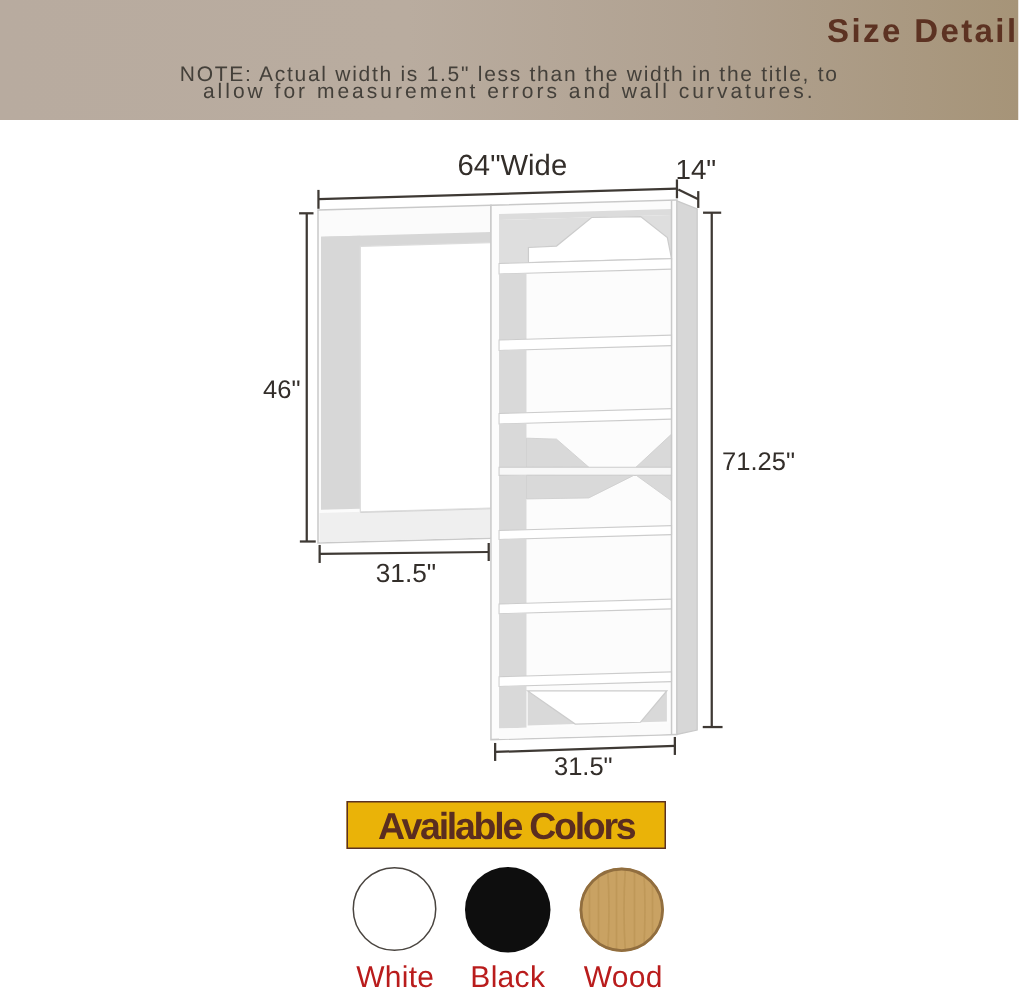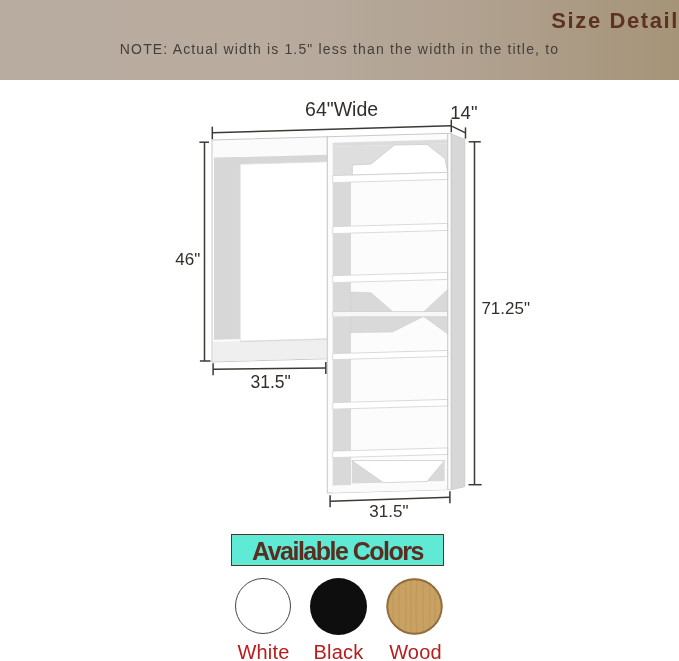--- a/index.html
+++ b/index.html
@@ -12,20 +12,21 @@
 
 <div class="abs" id="banner" style="left:0;top:0;width:679px;height:80px;
      background:linear-gradient(90deg,#b8ab9f 0%,#b9ac9f 40%,#b0a190 70%,#a69478 100%);">
 
   <div class="abs" style="left:0;top:8px;width:679px;text-align:right;
        font-size:22px;font-weight:bold;color:#5c3222;letter-spacing:1.6px;">Size&nbsp;Detail</div>
 
   <div class="abs" style="left:0;top:44px;width:679px;text-align:center;
        font-size:14px;line-height:10.6px;color:#44403a;">
     <span style="letter-spacing:1.15px;">NOTE: Actual width is 1.5" less than the width in the title, to</span><br>
+    <span style="letter-spacing:2.0px;">allow for measurement errors and wall curvatures.</span>
   </div>
 </div>
 
 <svg class="abs" style="left:0;top:0;" width="679" height="661" viewBox="0 0 679 661">
   <g transform="translate(0,5.92) skewY(-1.6)">
 
     <rect x="212" y="140" width="115.3" height="222" fill="#fbfbfb" stroke="#c9c9c9" stroke-width="1"></rect>
 
     <rect x="214" y="157.9" width="113.3" height="7.1" fill="#d7d7d7"></rect>
 
@@ -123,21 +124,21 @@
 
     <text x="481.4" y="313.5" font-size="17" text-anchor="start">71.25"</text>
 
     <text x="270.6" y="388.1" font-size="17.5" text-anchor="middle">31.5"</text>
 
     <text x="388.9" y="516.5" font-size="17" text-anchor="middle">31.5"</text>
   </g>
 </svg>
 
 <div class="abs" style="left:231px;top:534px;width:211px;height:30px;border:1px solid #5a3123;
-     background:#5eead4;text-align:center;line-height:32px;font-size:25px;font-weight:bold;
+     background:#eab308;text-align:center;line-height:32px;font-size:25px;font-weight:bold;
      color:#5a2d20;letter-spacing:-1.5px;">Available Colors</div>
 
 <div class="abs" style="left:235px;top:578px;width:54px;height:54px;border-radius:50%;
      background:#ffffff;border:1.6px solid #4a4540;"></div>
 
 <div class="abs" style="left:310px;top:577.5px;width:57px;height:57px;border-radius:50%;
      background:#0e0e0e;"></div>
 
 <svg class="abs" style="left:385px;top:576.5px;" width="59" height="59" viewBox="0 0 59 59">
   <defs>

